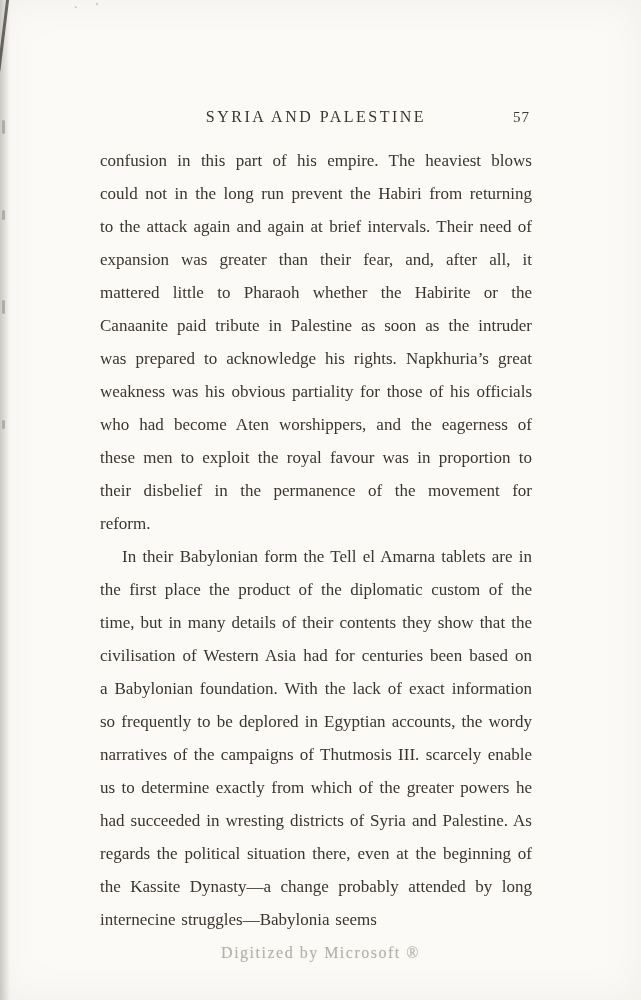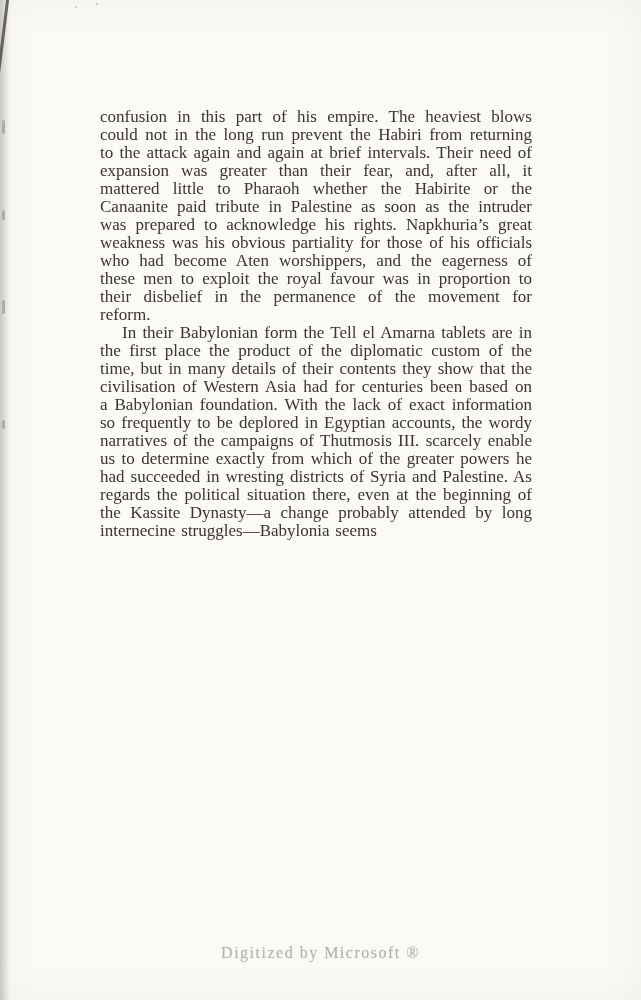--- a/index.html
+++ b/index.html
@@ -75,21 +75,21 @@
     position: absolute;
     right: 2px;
     top: 1px;
     font-size: 15px;
     letter-spacing: 1px;
     color: #3b372f;
   }
   .body-text p {
     margin: 0;
     font-size: 17px;
-    line-height: 18px;
+    line-height: 33px;
     text-align: justify;
     color: #3a352d;
     word-spacing: 1.5px;
   }
   .body-text p.indent {
     text-indent: 22px;
   }
   .watermark {
     position: absolute;
     left: 0;
@@ -111,20 +111,24 @@
   <div class="scan-edge-left"></div>
   <div class="scan-sliver"></div>
   <div class="scan-tick t1"></div>
   <div class="scan-tick t2"></div>
   <div class="scan-tick t3"></div>
   <div class="scan-tick t4"></div>
   <span class="speck s1">`</span>
   <span class="speck s2">'</span>
 
   <div class="content">
+    <div class="running-header">
+      <span class="running-title">SYRIA AND PALESTINE</span>
+      <span class="page-number">57</span>
+    </div>
 
     <div class="body-text">
       <p>confusion in this part of his empire. The heaviest blows could not in the long run prevent the Habiri from returning to the attack again and again at brief intervals. Their need of expansion was greater than their fear, and, after all, it mattered little to Pharaoh whether the Habirite or the Canaanite paid tribute in Palestine as soon as the intruder was prepared to acknowledge his rights. Napkhuria’s great weakness was his obvious partiality for those of his officials who had become Aten worshippers, and the eagerness of these men to exploit the royal favour was in proportion to their disbelief in the permanence of the movement for reform.</p>
       <p class="indent">In their Babylonian form the Tell el Amarna tablets are in the first place the product of the diplomatic custom of the time, but in many details of their contents they show that the civilisation of Western Asia had for centuries been based on a Babylonian foundation. With the lack of exact information so frequently to be deplored in Egyptian accounts, the wordy narratives of the campaigns of Thutmosis III. scarcely enable us to determine exactly from which of the greater powers he had succeeded in wresting districts of Syria and Palestine. As regards the political situation there, even at the beginning of the Kassite Dynasty—a change probably attended by long internecine struggles—Babylonia seems</p>
     </div>
   </div>
 
   <div class="watermark">Digitized by Microsoft ®</div>
 
 </div>

